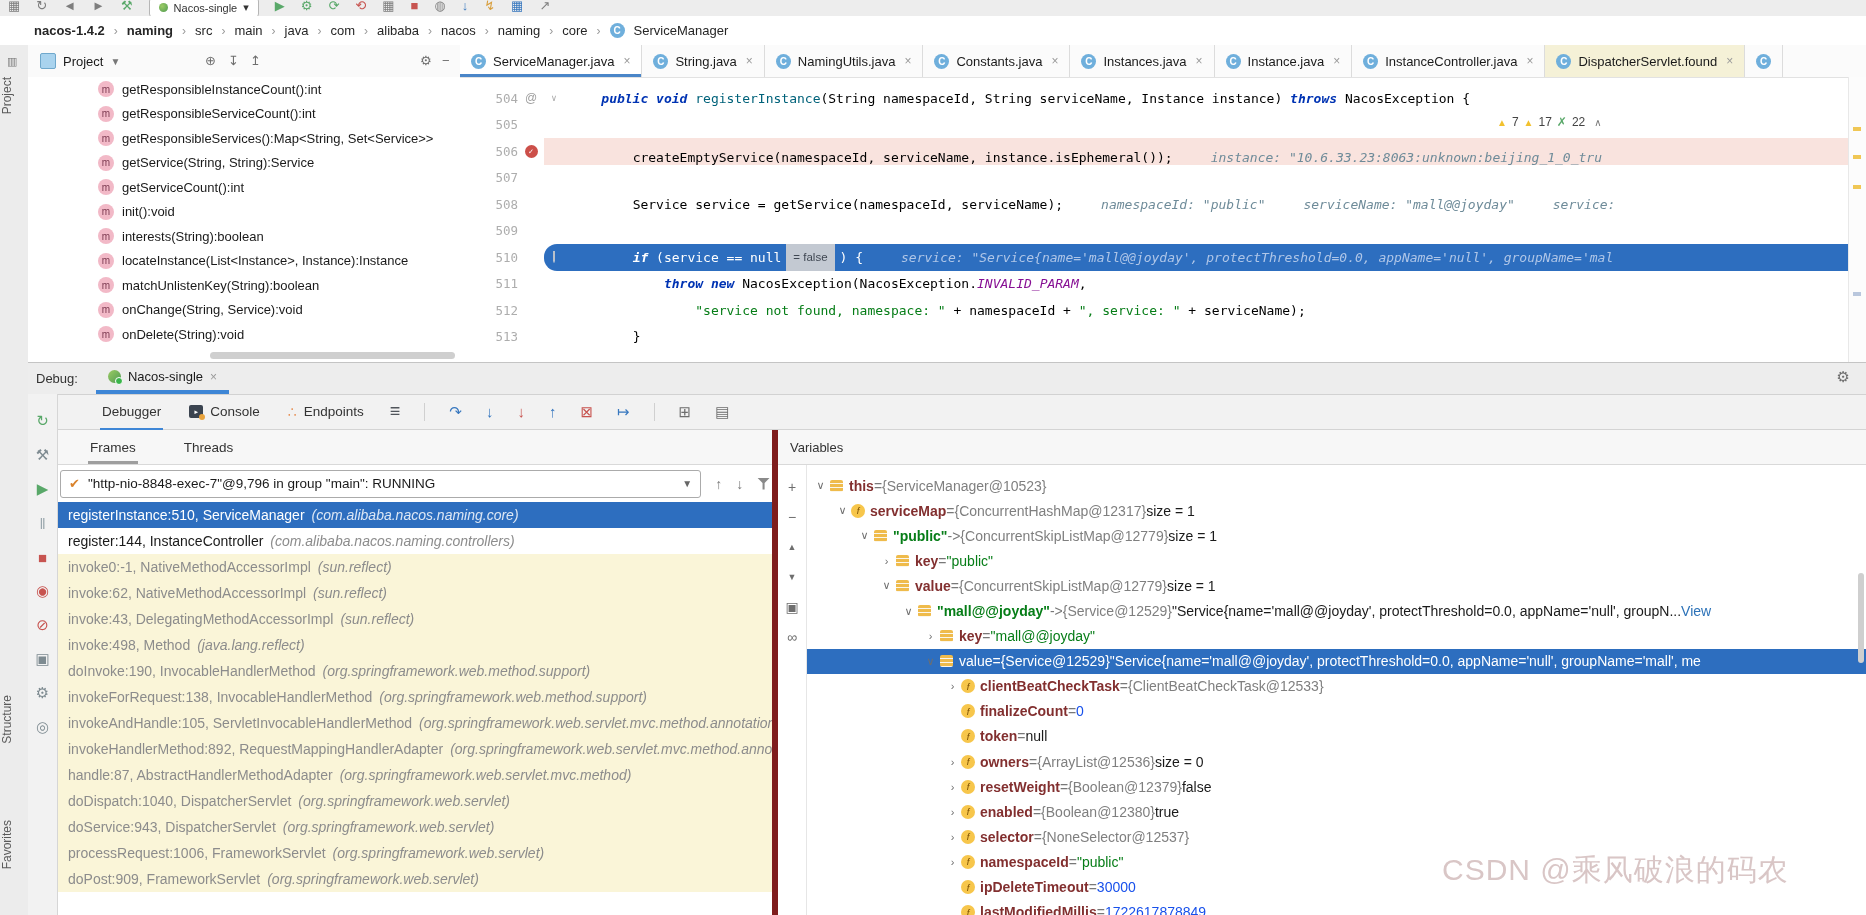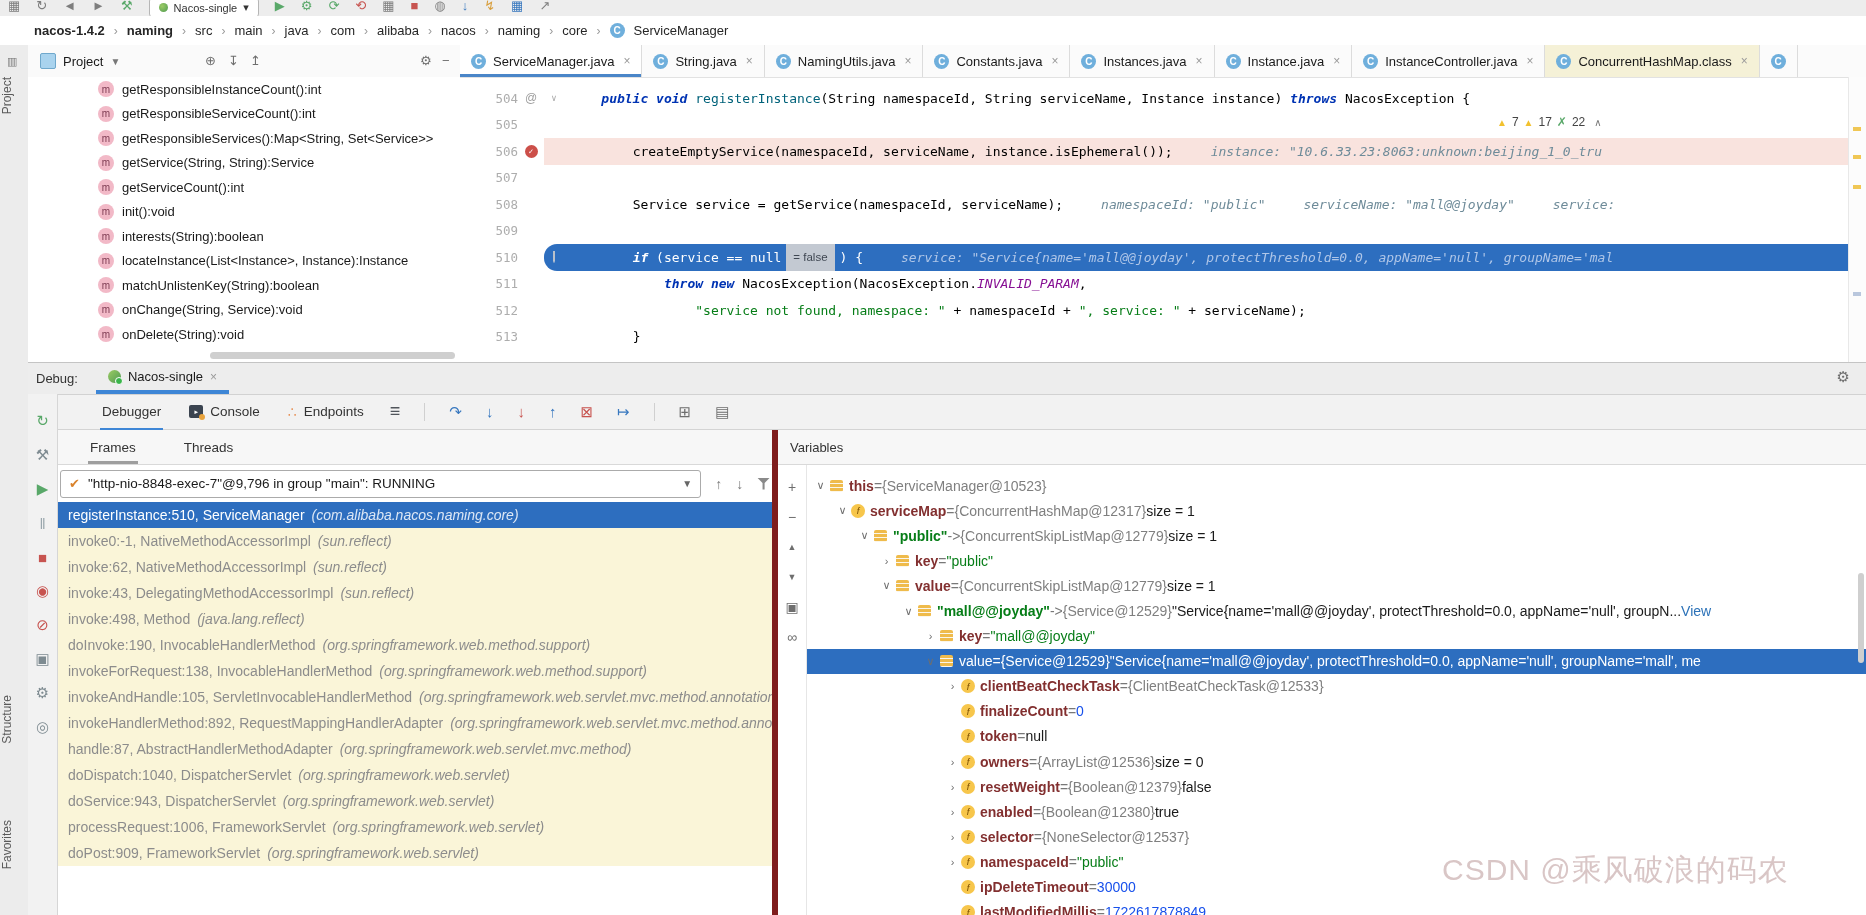--- a/index.html
+++ b/index.html
@@ -54,21 +54,21 @@
   .epent{width:11px;height:13px;background:#E2E6EC;border:1px solid #B9C0CA;
          clip-path:polygon(0 0,100% 0,100% 68%,50% 100%,0 68%);}
   .ccode{padding-left:6px;display:flex;align-items:center;white-space:pre;}
   .tok{color:#000;}
   .tok.kw{color:#0033B3;font-weight:bold;font-style:italic;} .tok.mth{color:#00627A;} .tok.str{color:#067D17;}
   .tok.const{color:#871094;font-style:italic;}
   .pill{background:#C3C9D2;color:#3F4752;border-radius:8px;padding:12px 7px;font-size:11.5px;line-height:17px;
         margin:0 5px;font-family:"Liberation Sans",sans-serif;display:inline-block;}
   .hint{font-style:italic;color:#6E8B99;margin-left:38px;white-space:pre;}
   .exec{background:#2D6EBF;border-radius:13px;} .exec .tok{color:#FFF !important;} .exec .hint{color:#AFC6E8;}
-  .bpl{background:#F9E3DE;}
+  .bpl{background:#F9E3DE;align-items:flex-end;}
   #inspect{position:absolute;left:1037px;top:38px;display:flex;align-items:center;gap:5px;font-size:12px;color:#444;}
   .warn-tri{color:#F2C12E;font-size:10px;} .ok-x{color:#59A869;font-weight:bold;font-size:12px;}
   .insp-up{color:#777;font-size:10px;margin-left:4px;}
   #escroll{position:absolute;right:0;top:32px;bottom:0;width:17px;background:#FCFCFC;border-left:1px solid #E8E8E8;}
   .emark{position:absolute;left:4px;width:8px;height:4px;background:#F0C755;}
   
   #debug{position:absolute;left:28px;top:362px;right:0;bottom:0;background:#F2F2F2;border-top:1px solid #C4C4C4;}
   #dbghead{height:31px;background:#EDEDED;border-bottom:1px solid #D2D2D2;display:flex;align-items:center;padding-left:8px;}
   #dbghead .lbl{color:#333;margin-right:18px;}
   .sess{display:flex;align-items:center;gap:7px;height:31px;padding:0 12px;border-bottom:4px solid #3E86D6;box-sizing:border-box;}
@@ -279,21 +279,21 @@
           <span>Instance.java</span>
           <span class="x">×</span>
         </div>
         <div class="etab">
           <span class="cicon">C</span>
           <span>InstanceController.java</span>
           <span class="x">×</span>
         </div>
         <div class="etab lib">
           <span class="cicon">C</span>
-          <span>ConcurrentHashMap.class</span>
+          <span>DispatcherServlet.found</span>
           <span class="x">×</span>
         </div>
         <div class="etab">
           <span class="cicon">C</span>
         </div>
       </div>
     <div id="code">
       <div id="inspect">
           <span class="warn-tri">▲</span>
           <span>7</span>
@@ -383,20 +383,24 @@
             </div>
             <span class="fico">↑</span>
             <span class="fico">↓</span>
             <span class="funnel"></span>
           </div>
           <div id="frameslist">
               <div class="frow sel">
                 <span>registerInstance:510, ServiceManager</span>
                 <span class="pkg">(com.alibaba.nacos.naming.core)</span>
               </div>
+              <div class="frow user">
+                <span>register:144, InstanceController</span>
+                <span class="pkg">(com.alibaba.nacos.naming.controllers)</span>
+              </div>
               <div class="frow lib">
                 <span>invoke0:-1, NativeMethodAccessorImpl</span>
                 <span class="pkg">(sun.reflect)</span>
               </div>
               <div class="frow lib">
                 <span>invoke:62, NativeMethodAccessorImpl</span>
                 <span class="pkg">(sun.reflect)</span>
               </div>
               <div class="frow lib">
                 <span>invoke:43, DelegatingMethodAccessorImpl</span>

